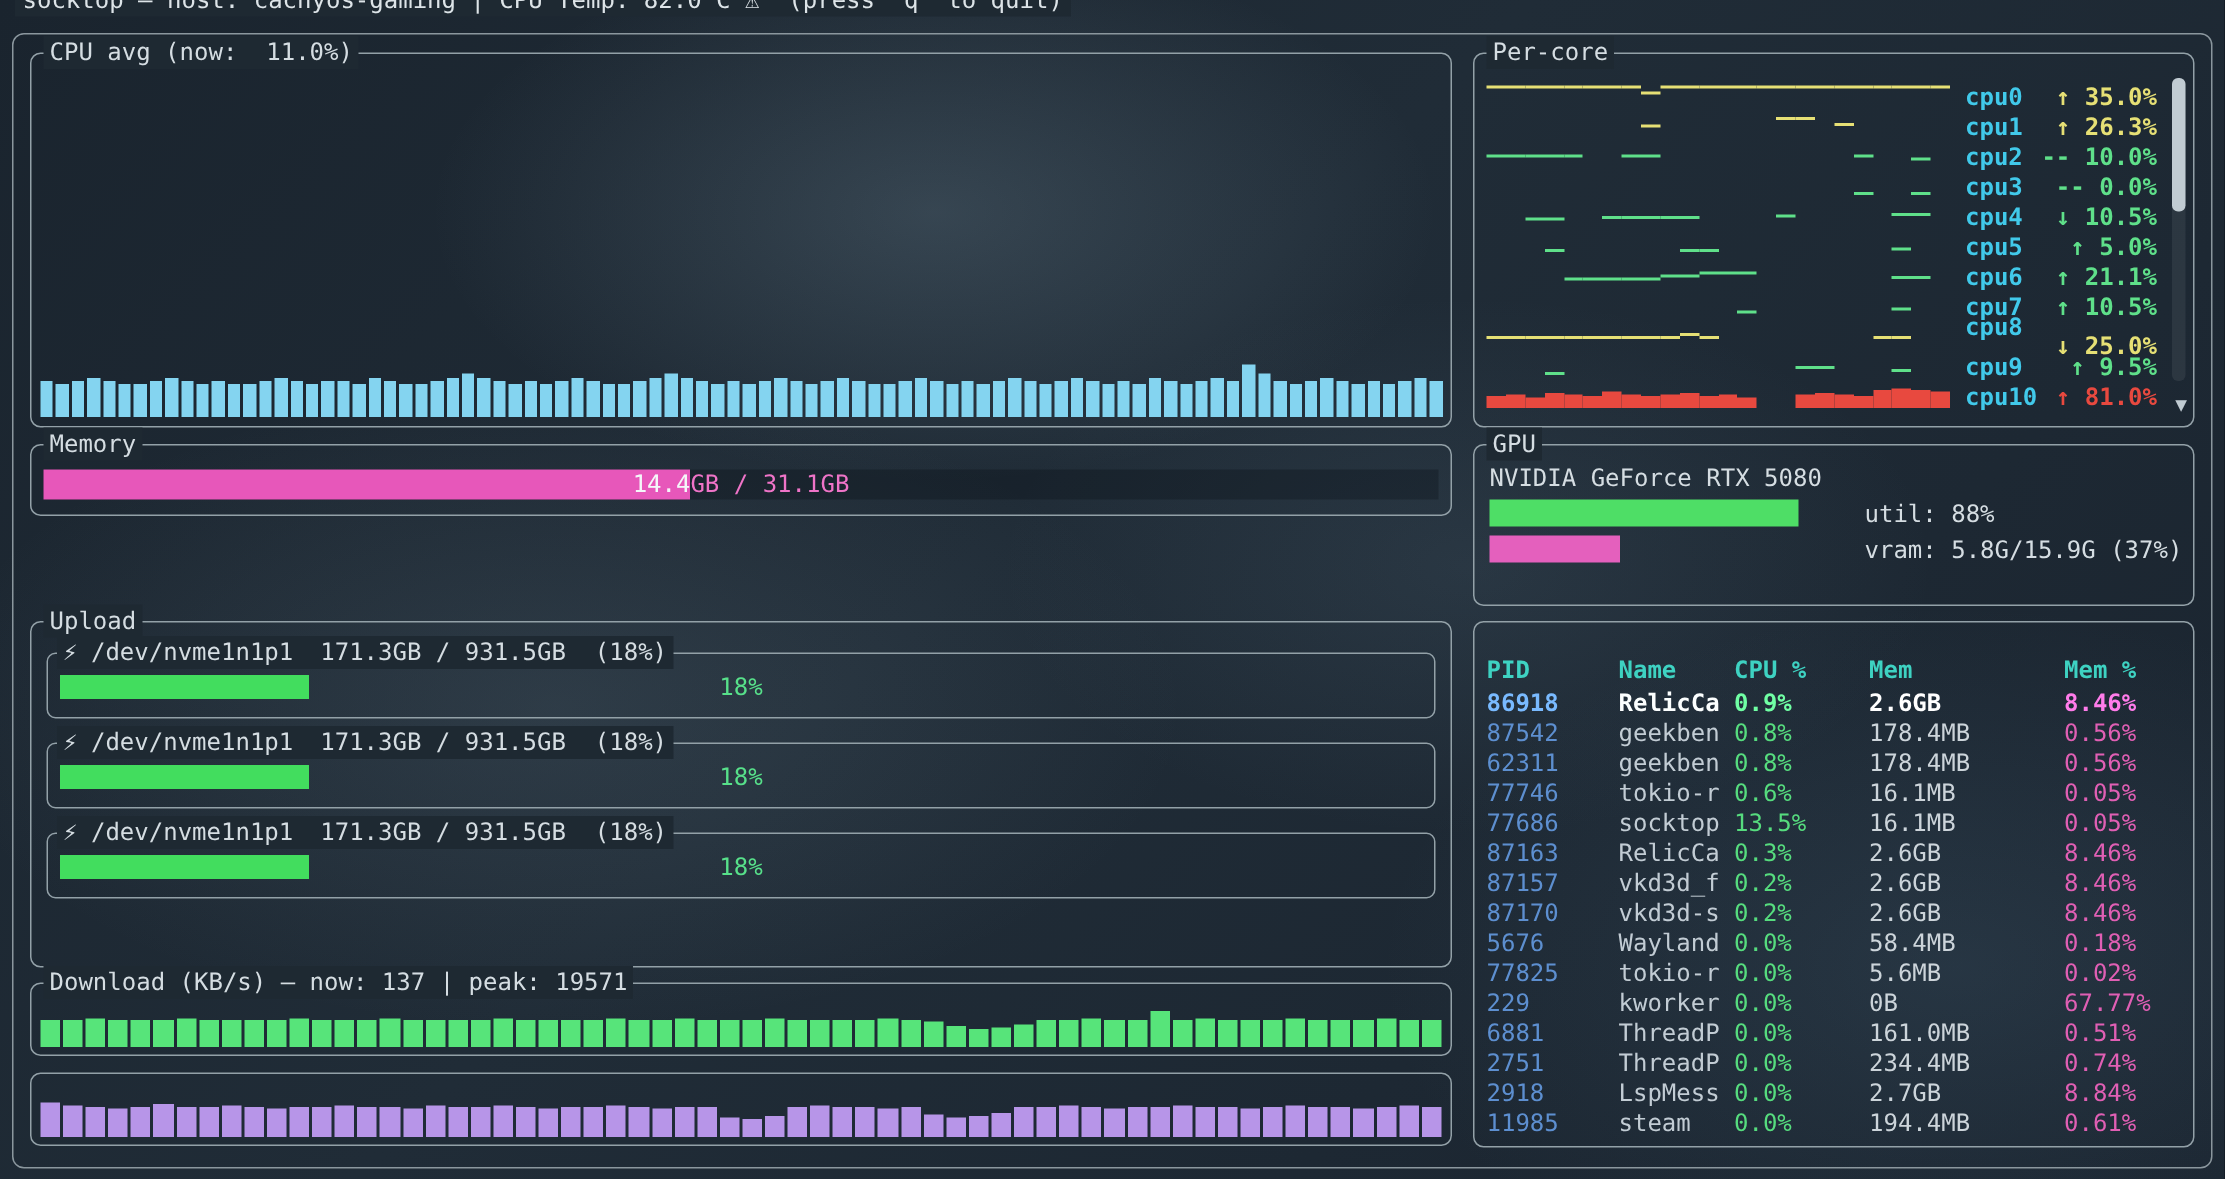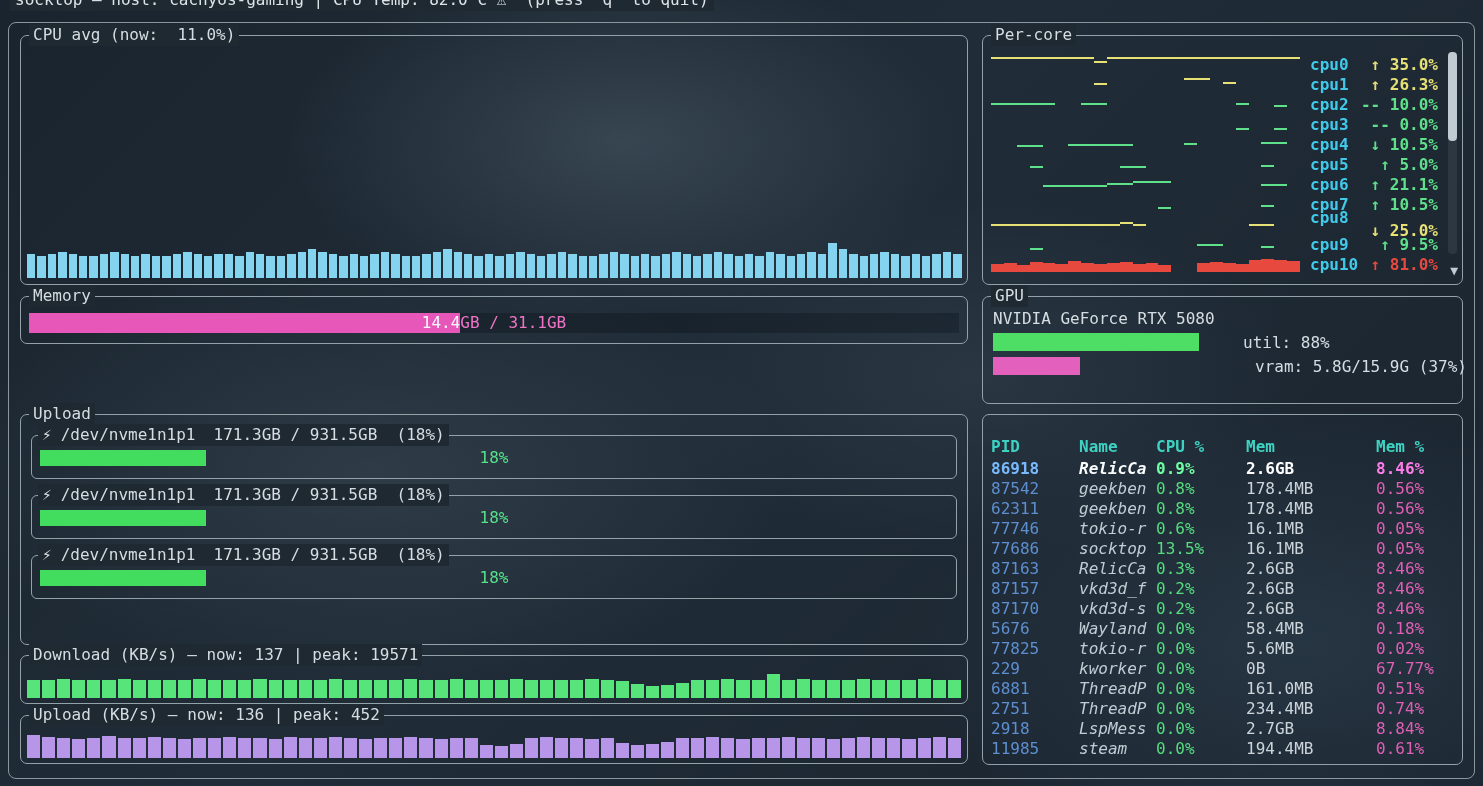--- a/index.html
+++ b/index.html
@@ -72,31 +72,31 @@
   .core-name { color: #41c9ea; font-weight: bold; }
   .core-val { margin-left: auto; font-weight: bold; white-space: pre; }
   .vscroll { position: absolute; top: 16px; bottom: 30px; right: 5px; width: 9px; background: rgba(255,255,255,0.07); border-radius: 4px; }
   .vthumb { position: absolute; top: 0; left: 0; right: 0; height: 44%; background: #c0cbd2; border-radius: 4px; }
   .scroll-down { position: absolute; right: 4px; bottom: 6px; color: #c0cbd2; font-size: 13px; }
 
   
   .gpu-name { position: absolute; top: 12px; left: 10px; }
   .gpu-row { position: absolute; left: 10px; right: 6px; display: flex; align-items: center; height: 18px; }
   .gpu-row.util { top: 36px; }
-  .gpu-row.vram { top: 60px; gap: 12px; }
+  .gpu-row.vram { top: 60px; }
   .gpu-track { width: 234px; height: 18px; flex: 0 0 auto; }
   .gpu-fill { height: 100%; }
   .gpu-label { margin-left: 16px; white-space: pre; }
 
   
   .proc-header, .proc-row { display: grid; grid-template-columns: 88px 77px 90px 130px 1fr; height: 20px; line-height: 20px; }
   .proc-header { position: absolute; top: 22px; left: 8px; right: 8px; color: #3ed2c2; font-weight: bold; }
   .proc-rows { position: absolute; top: 44px; left: 8px; right: 8px; }
   .c-pid { color: #5d8fd0; }
-  .c-name { color: #c2ccd4; font-style: italic; }
+  .c-name { color: #c2ccd4; }
   .c-cpu { color: #56dc7e; }
   .c-mem { color: #ccd4da; }
   .c-mempct { color: #e05fb4; }
   .proc-row.selected { font-weight: bold; filter: brightness(1.3); }
 </style>
 </head>
 <body>
 
 <div class="app">
   <div class="frame"></div>
@@ -292,21 +292,20 @@
         <div class="vbar" style="height: 18px; background: rgb(87, 228, 122);"></div>
         <div class="vbar" style="height: 18px; background: rgb(87, 228, 122);"></div>
         <div class="vbar" style="height: 18px; background: rgb(87, 228, 122);"></div>
         <div class="vbar" style="height: 19px; background: rgb(87, 228, 122);"></div>
         <div class="vbar" style="height: 18px; background: rgb(87, 228, 122);"></div>
         <div class="vbar" style="height: 18px; background: rgb(87, 228, 122);"></div>
       </div>
   </div>
 
   <div class="panel p-up">
-    <span class="ptitle">Upload (KB/s) — now: 136 | peak: 452</span>
     <div class="histo short">
         <div class="vbar" style="height: 23px; background: rgb(183, 149, 232);"></div>
         <div class="vbar" style="height: 21px; background: rgb(183, 149, 232);"></div>
         <div class="vbar" style="height: 20px; background: rgb(183, 149, 232);"></div>
         <div class="vbar" style="height: 19px; background: rgb(183, 149, 232);"></div>
         <div class="vbar" style="height: 20px; background: rgb(183, 149, 232);"></div>
         <div class="vbar" style="height: 22px; background: rgb(183, 149, 232);"></div>
         <div class="vbar" style="height: 20px; background: rgb(183, 149, 232);"></div>
         <div class="vbar" style="height: 20px; background: rgb(183, 149, 232);"></div>
         <div class="vbar" style="height: 21px; background: rgb(183, 149, 232);"></div>

